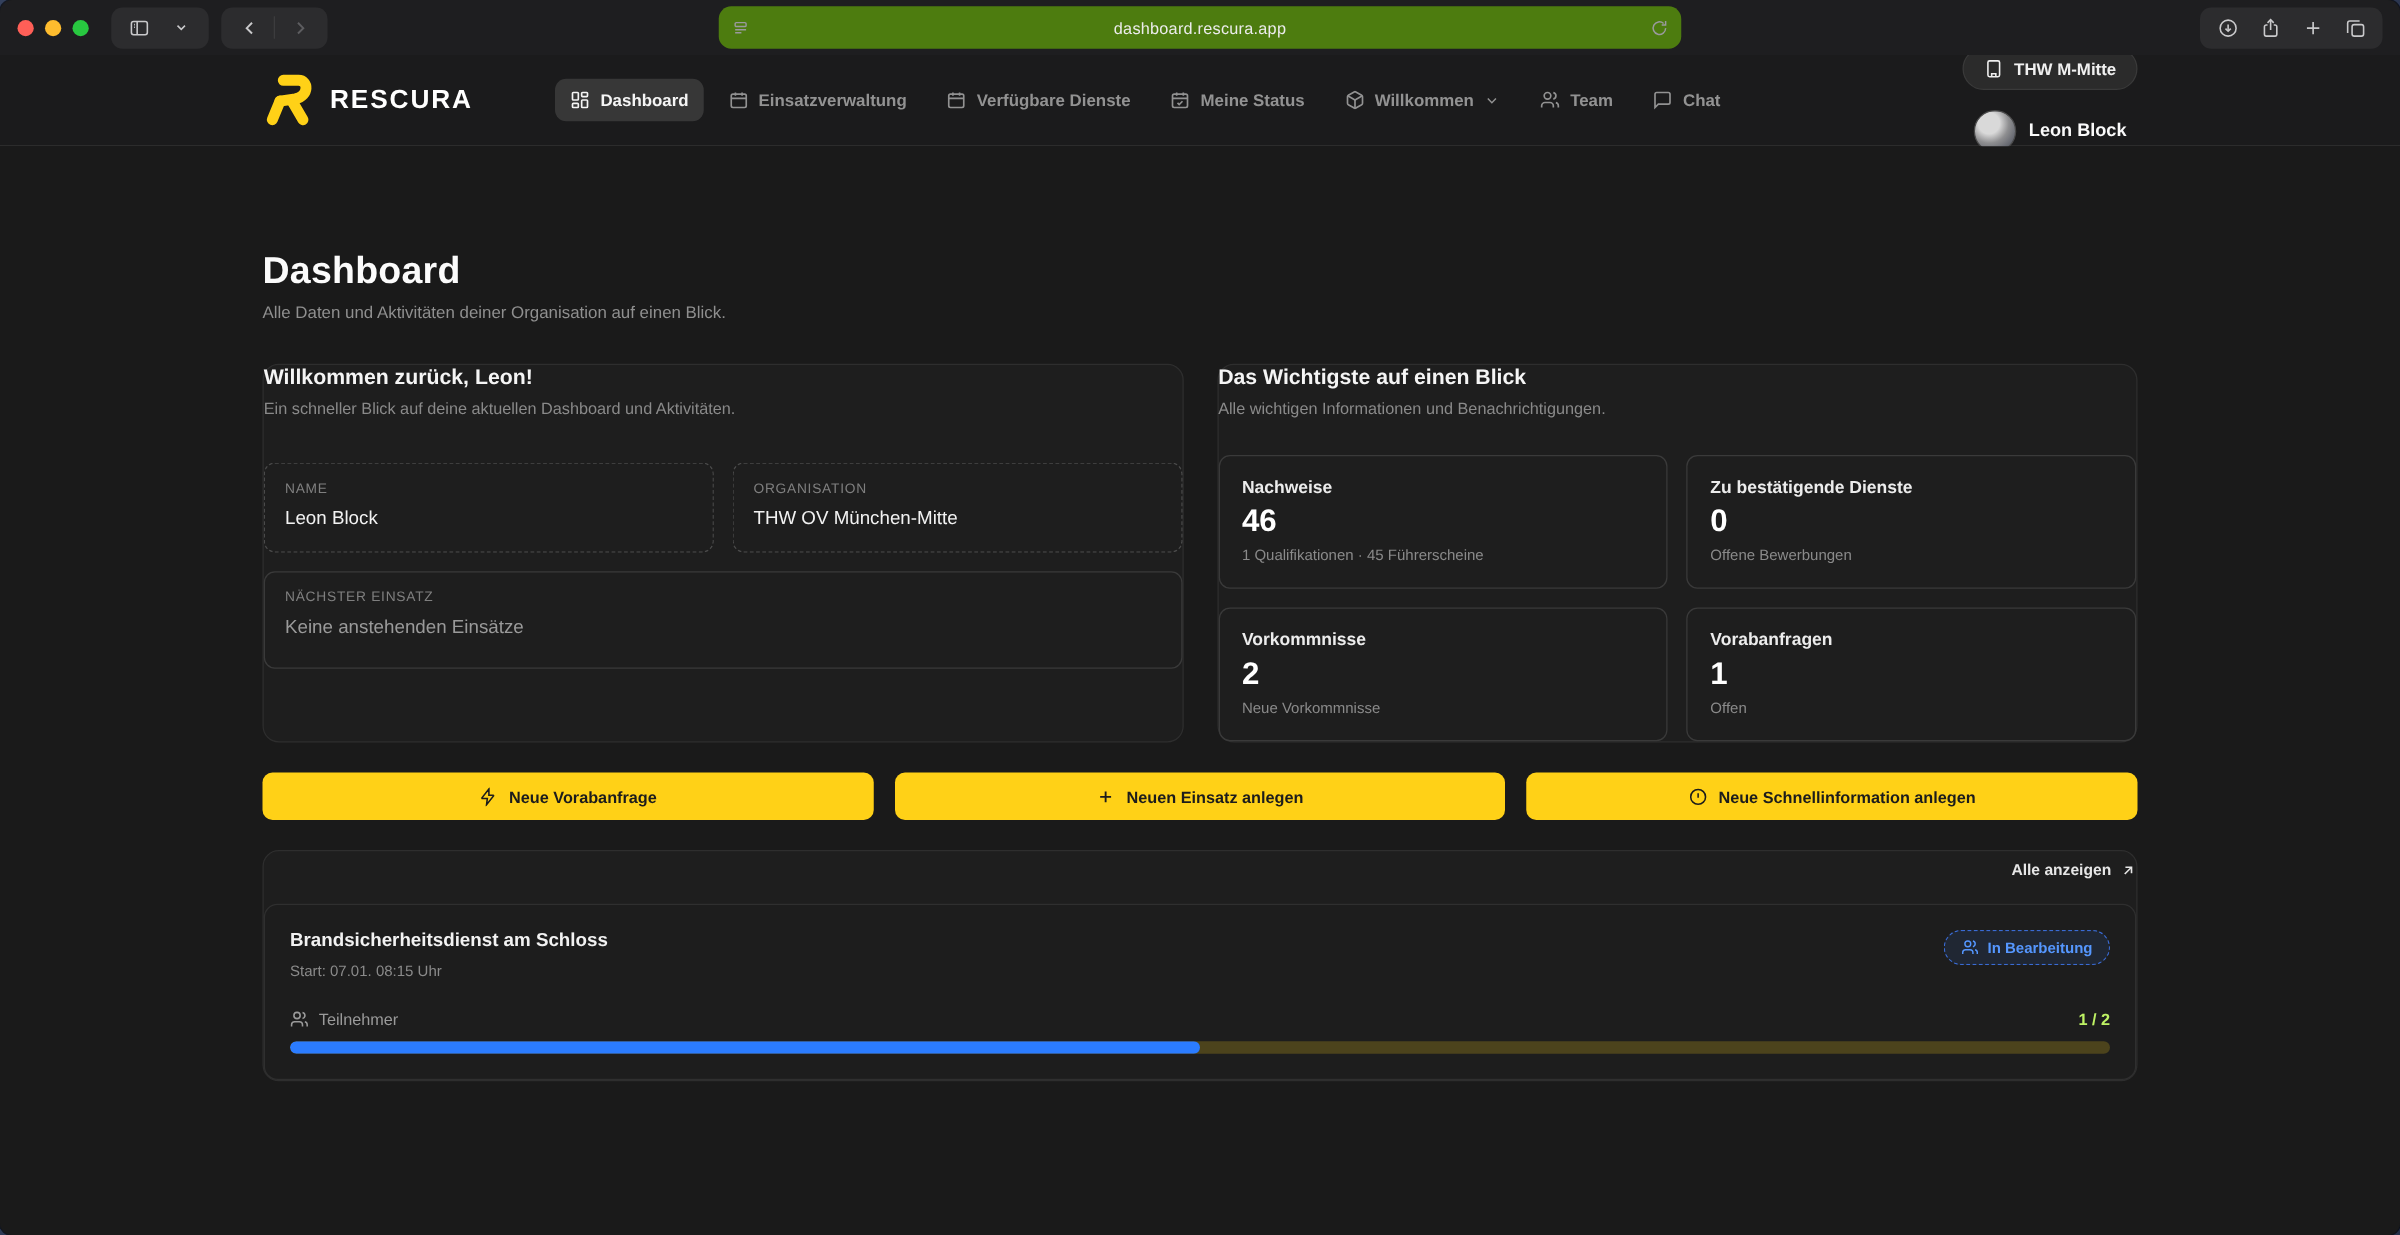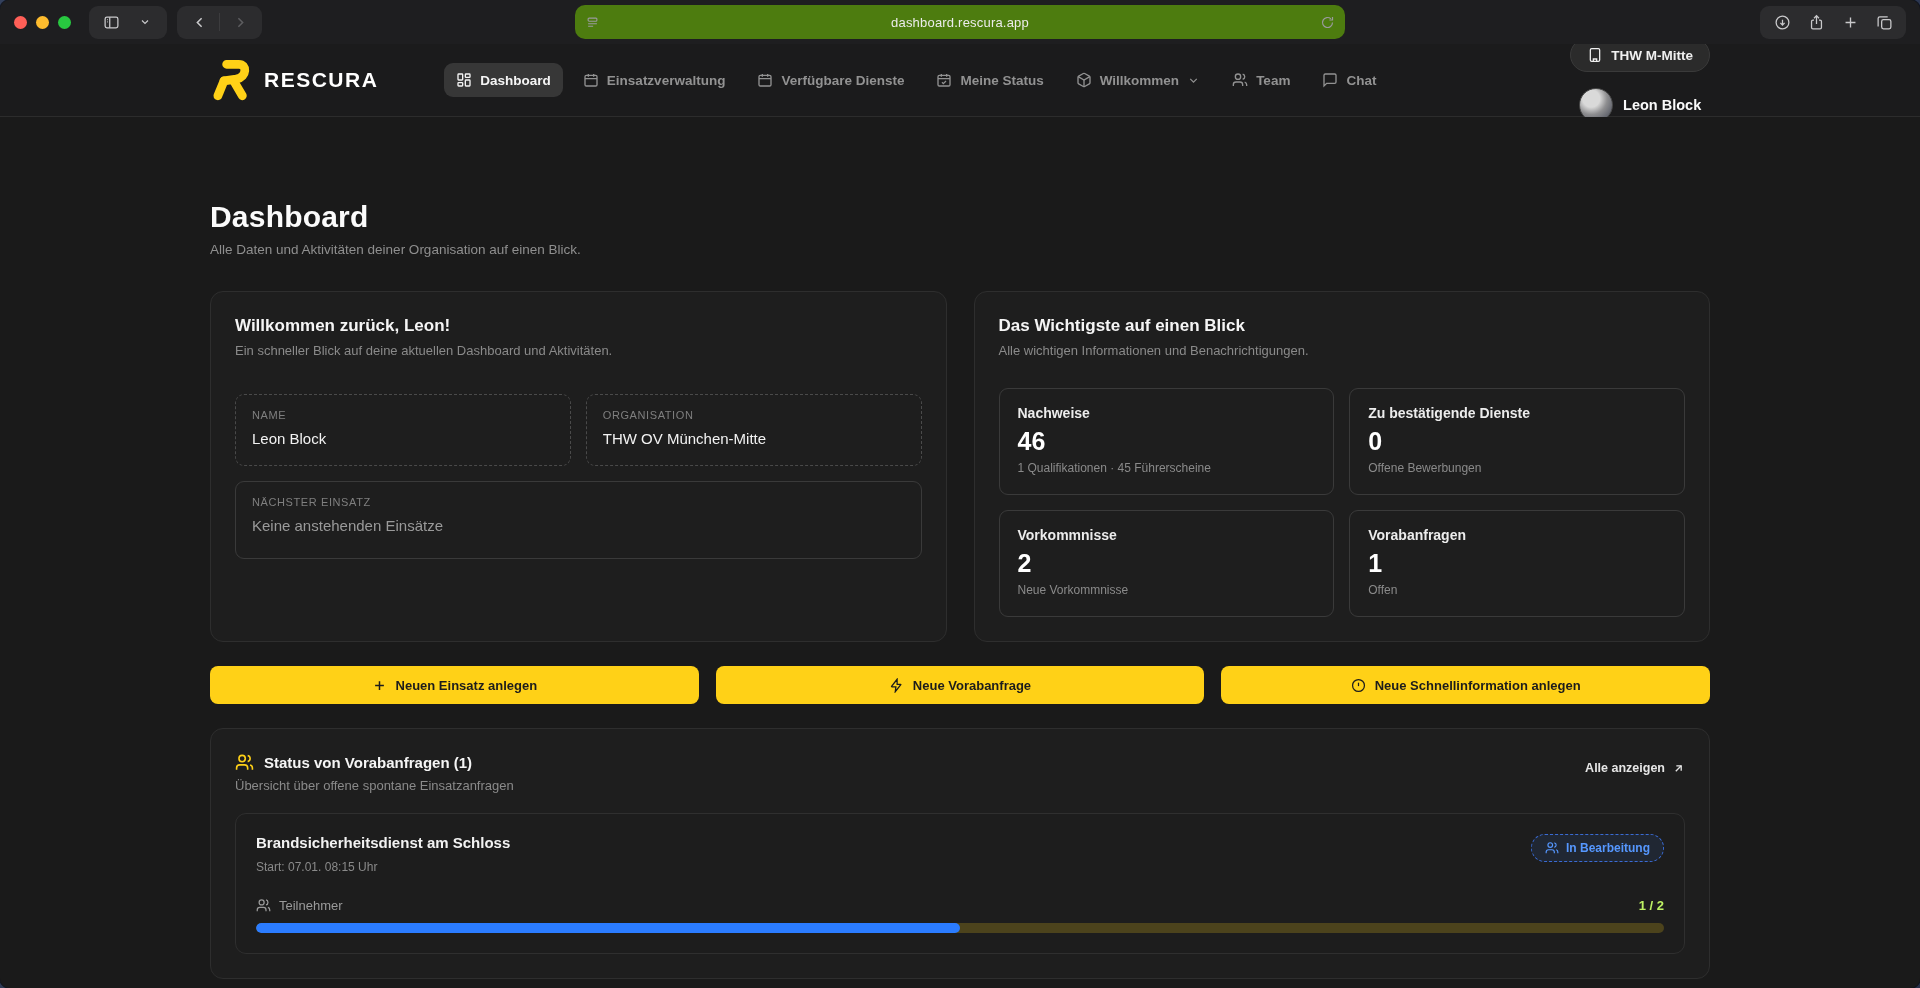--- a/index.html
+++ b/index.html
@@ -72,21 +72,21 @@
     background:radial-gradient(circle at 35% 30%, #d9d9d9 0 28%, #8e8e90 52%, #3a3f4e 100%);
     border:1px solid #4a4a4a;
   }
   .user-name { font-size:14.5px; font-weight:600; color:#fafafa; }
   
   main { flex:1; overflow:hidden; background:#1a1a1a; }
   .page-head { padding-top:83px; }
   .page-title { font-size:30px; font-weight:800; color:#fbfbfb; letter-spacing:.2px; }
   .page-sub { margin-top:8px; font-size:13.5px; color:#8f8f8f; }
   .cards-row { margin-top:34px; display:grid; grid-template-columns:1fr 1fr; gap:27px; }
-  .card { background:#1e1e1e; border:1px solid #2e2e2e; border-radius:13px; padding:24px; }
+  .card { background:#1e1e1e; border:1px solid #2e2e2e; border-radius:13px; }
   .card-title { font-size:17px; font-weight:700; color:#f5f5f5; }
   .card-sub { margin-top:7px; font-size:13px; color:#8a8a8a; }
   .field-grid { margin-top:36px; display:grid; grid-template-columns:1fr 1fr; gap:15px; }
   .field-box { border:1px dashed #4a4a4a; border-radius:9px; padding:14px 16px; min-height:72px; }
   .field-box.solid { border-style:solid; border-color:#3a3a3a; margin-top:15px; min-height:78px; }
   .field-label { font-size:11px; letter-spacing:.6px; color:#7f7f7f; }
   .field-value { margin-top:9px; font-size:15px; color:#f2f2f2; }
   .field-value.muted { color:#9a9a9a; }
   .stats-grid { margin-top:30px; display:grid; grid-template-columns:1fr 1fr; gap:15px; }
   .stat-box { border:1px solid #3a3a3a; border-radius:9px; padding:16px 18px; height:107px; }
@@ -348,55 +348,43 @@
               <div class="stat-label">Vorabanfragen</div>
               <div class="stat-value">1</div>
               <div class="stat-detail">Offen</div>
             </div>
           </div>
         </section>
       </div>
 
       <div class="actions-row">
         <button class="action-btn">
+          <svg viewBox="0 0 24 24" fill="none" stroke="currentColor" stroke-width="2">
+              <path d="M13 2 4.1 13.3a.5.5 0 0 0 .4.7H11l-1 8 8.9-11.3a.5.5 0 0 0-.4-.7H13z"></path>
+            </svg>
+          <span>Neue Vorabanfrage</span>
+        </button>
+        <button class="action-btn">
           <svg viewBox="0 0 24 24" fill="none" stroke="currentColor" stroke-width="2.4">
               <path d="M12 5v14M5 12h14"></path>
             </svg>
           <span>Neuen Einsatz anlegen</span>
         </button>
         <button class="action-btn">
           <svg viewBox="0 0 24 24" fill="none" stroke="currentColor" stroke-width="2">
-              <path d="M13 2 4.1 13.3a.5.5 0 0 0 .4.7H11l-1 8 8.9-11.3a.5.5 0 0 0-.4-.7H13z"></path>
-            </svg>
-          <span>Neue Vorabanfrage</span>
-        </button>
-        <button class="action-btn">
-          <svg viewBox="0 0 24 24" fill="none" stroke="currentColor" stroke-width="2">
               <circle cx="12" cy="12" r="9.5"></circle>
               <path d="M12 7.5V13"></path>
               <path d="M12 16.5h.01"></path>
             </svg>
           <span>Neue Schnellinformation anlegen</span>
         </button>
       </div>
 
       <section class="card status-card">
         <div class="status-head">
-          <div>
-            <div class="status-title-row">
-              <svg viewBox="0 0 24 24" fill="none" stroke="currentColor" stroke-width="2">
-                  <path d="M16 21v-2a4 4 0 0 0-4-4H6a4 4 0 0 0-4 4v2"></path>
-                  <circle cx="9" cy="7" r="4"></circle>
-                  <path d="M22 21v-2a4 4 0 0 0-3-3.9"></path>
-                  <path d="M16 3.1a4 4 0 0 1 0 7.8"></path>
-                </svg>
-              <span class="status-title">Status von Vorabanfragen (1)</span>
-            </div>
-            <div class="status-sub">Übersicht über offene spontane Einsatzanfragen</div>
-          </div>
           <a class="view-all">
             <span>Alle anzeigen</span>
             <svg viewBox="0 0 24 24" fill="none" stroke="currentColor" stroke-width="2.4">
                 <path d="M7 17 17 7"></path>
                 <path d="M8 7h9v9"></path>
               </svg>
           </a>
         </div>
 
         <div class="request-item">

